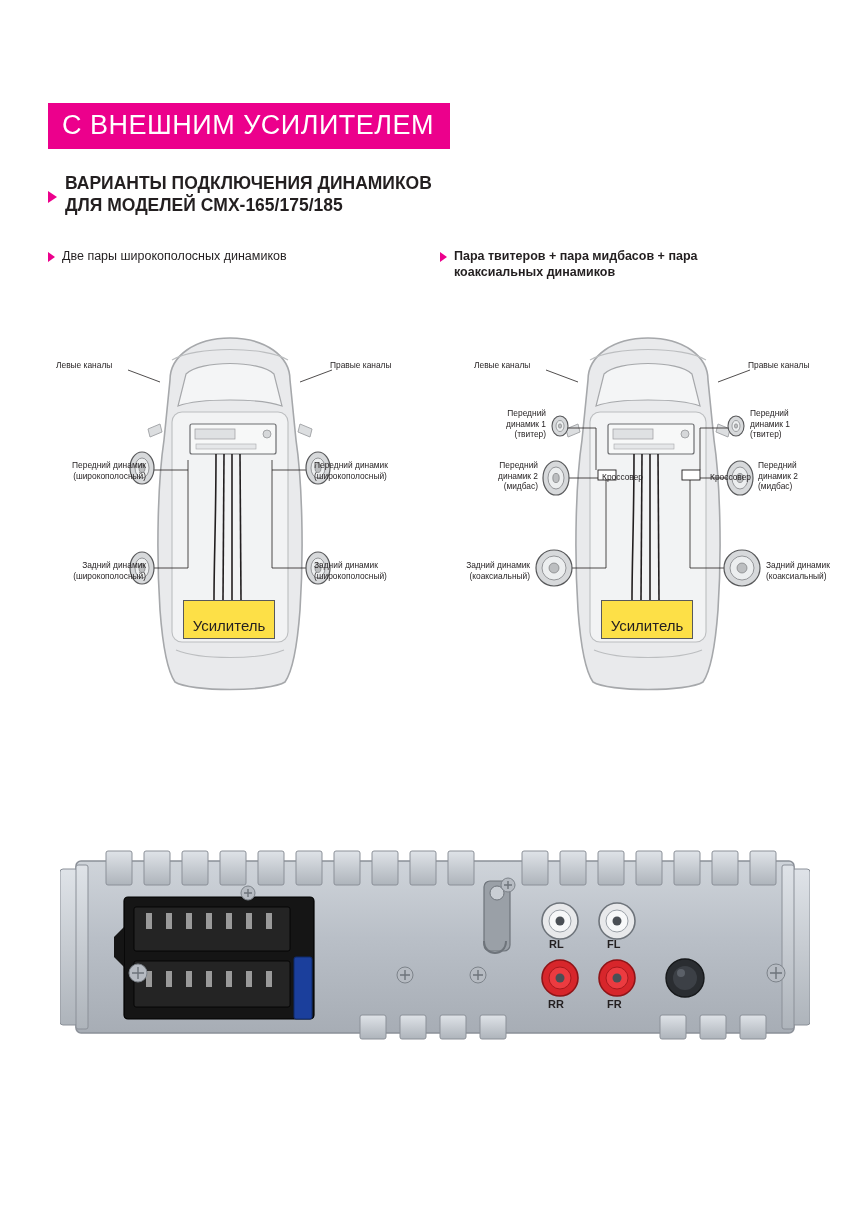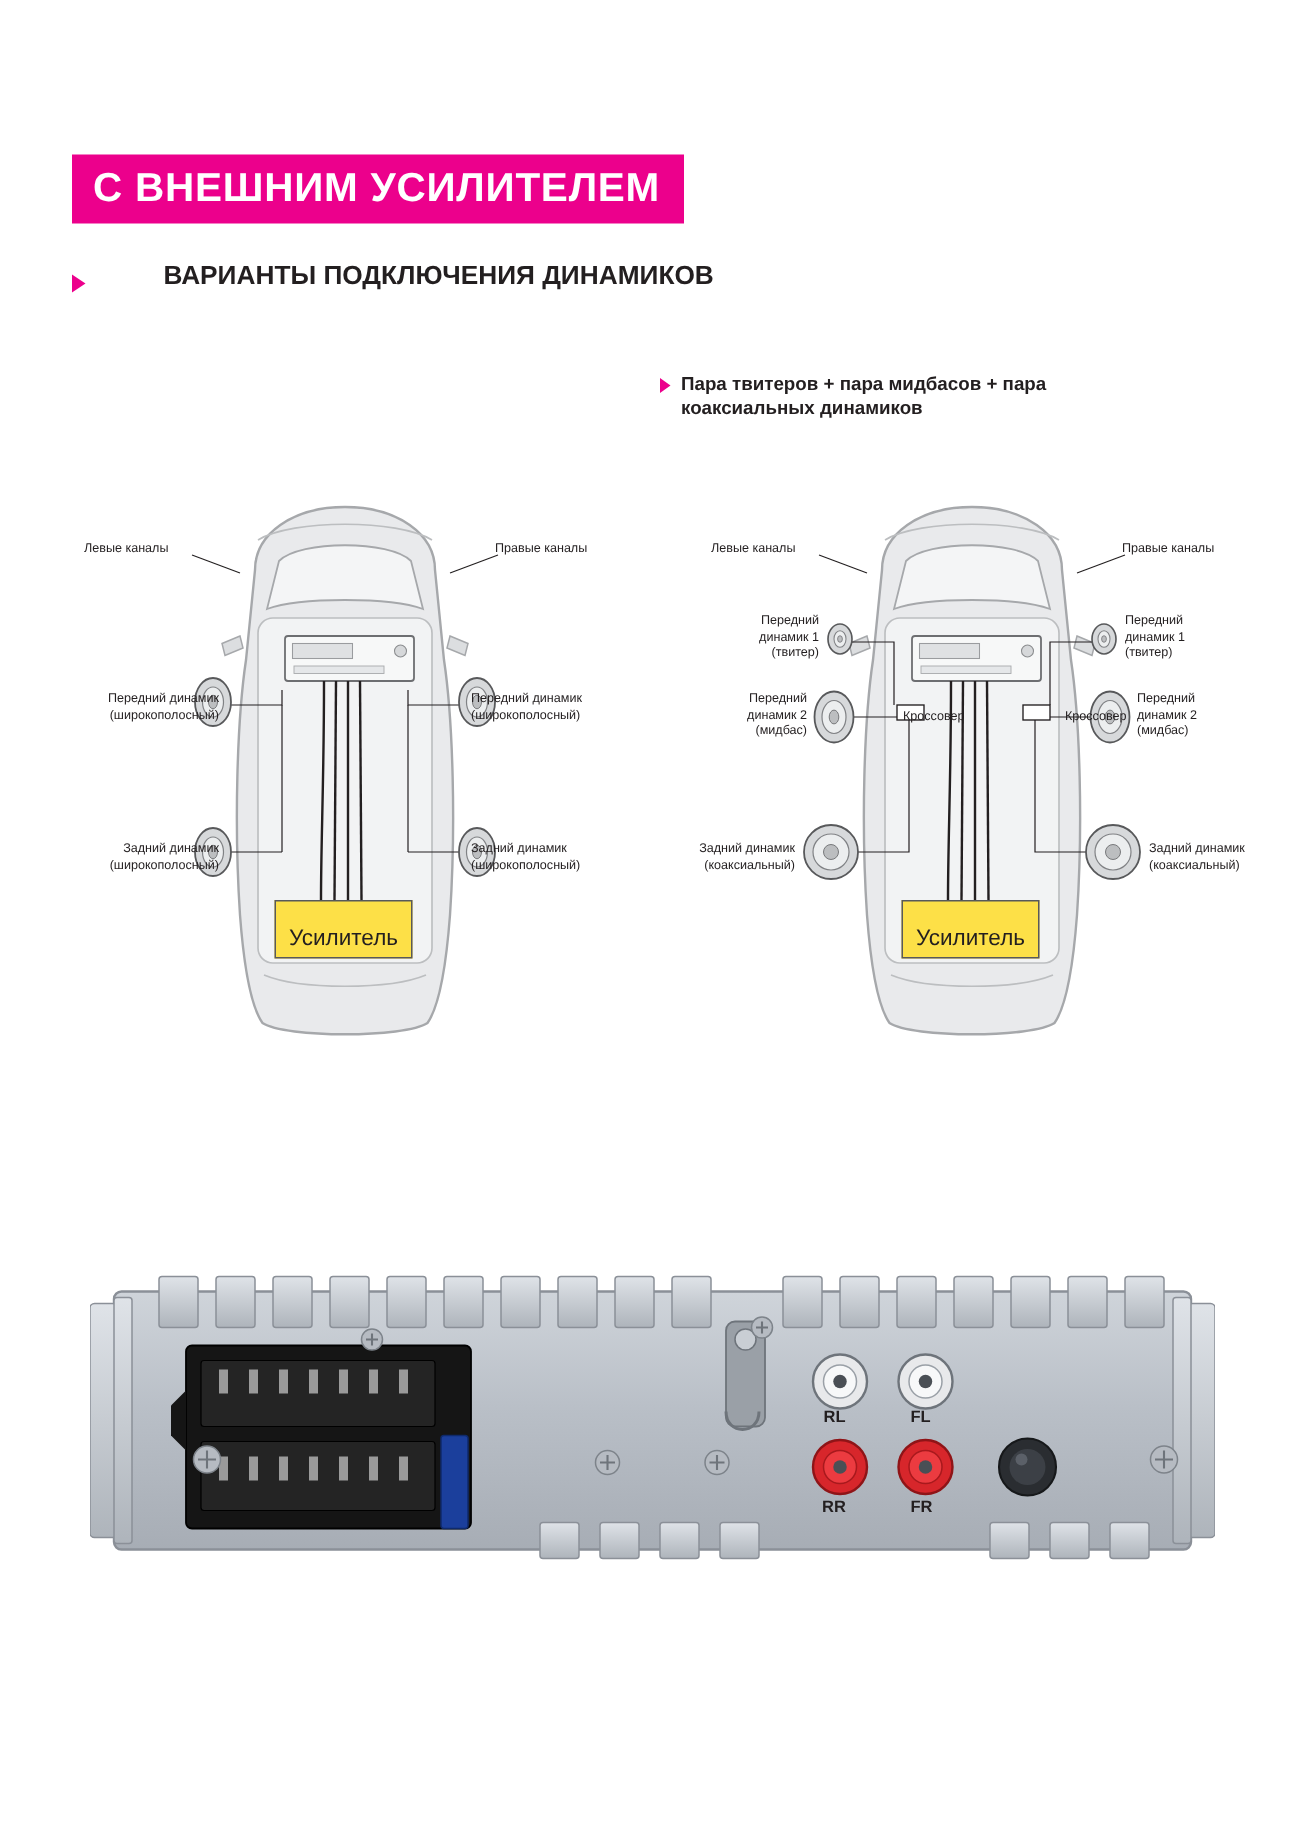--- a/index.html
+++ b/index.html
@@ -16,35 +16,35 @@
 
   
   .title-main {
     position: absolute; left: 48px; top: 28px;
     font-size: 50px; font-weight: bold; letter-spacing: 0px;
     color: #231f20; white-space: nowrap;
   }
   .title-band {
     position: absolute; left: 48px; top: 103px;
     background: #ec008c; color: #ffffff;
-    font-size: 27px; font-weight: bold;
+    font-size: 27px; font-weight: normal;
     padding: 7px 16px 8px 14px;
     letter-spacing: 0.5px;
   }
   .brand {
     position: absolute; right: 34px; top: 168px;
     font-family: "Liberation Serif", serif;
     font-size: 34px; font-weight: bold; letter-spacing: 1px;
     color: #231f20;
   }
 
   
   .sec-head {
     position: absolute; left: 48px; top: 173px;
-    display: flex; align-items: flex-end; gap: 44px;
+    display: flex; align-items: center;
   }
   .tri {
     width: 0; height: 0;
     border-left: 9px solid #ec008c;
     border-top: 6px solid transparent;
     border-bottom: 6px solid transparent;
     margin-top: 5px; margin-right: 8px;
     flex: 0 0 auto;
   }
   .tri.sm {
@@ -101,23 +101,28 @@
 
 <div class="page">
 
   <div class="title-band">С ВНЕШНИМ УСИЛИТЕЛЕМ</div>
 
 
   <div class="sec-head">
     <div class="tri"></div>
     <div class="sec-head-text">
       <div>ВАРИАНТЫ ПОДКЛЮЧЕНИЯ ДИНАМИКОВ</div>
-    </div>
-  </div>
-
+      <div>ДЛЯ МОДЕЛЕЙ CMX-165/175/185</div>
+    </div>
+  </div>
+
+  <div class="subcap" id="subcap-left">
+    <div class="tri sm"></div>
+    <div>Две пары широкополосных динамиков</div>
+  </div>
   <div class="subcap" id="subcap-right">
     <div class="tri sm"></div>
     <div>Пара твитеров + пара мидбасов + пара коаксиальных динамиков</div>
   </div>
 
   <div class="diagram" id="diagram-left">
     <svg width="420" height="400" viewBox="0 0 420 400">
 
       <g>
         <path d="M150 60 C150 36, 175 18, 210 18 C245 18, 270 36, 270 60

